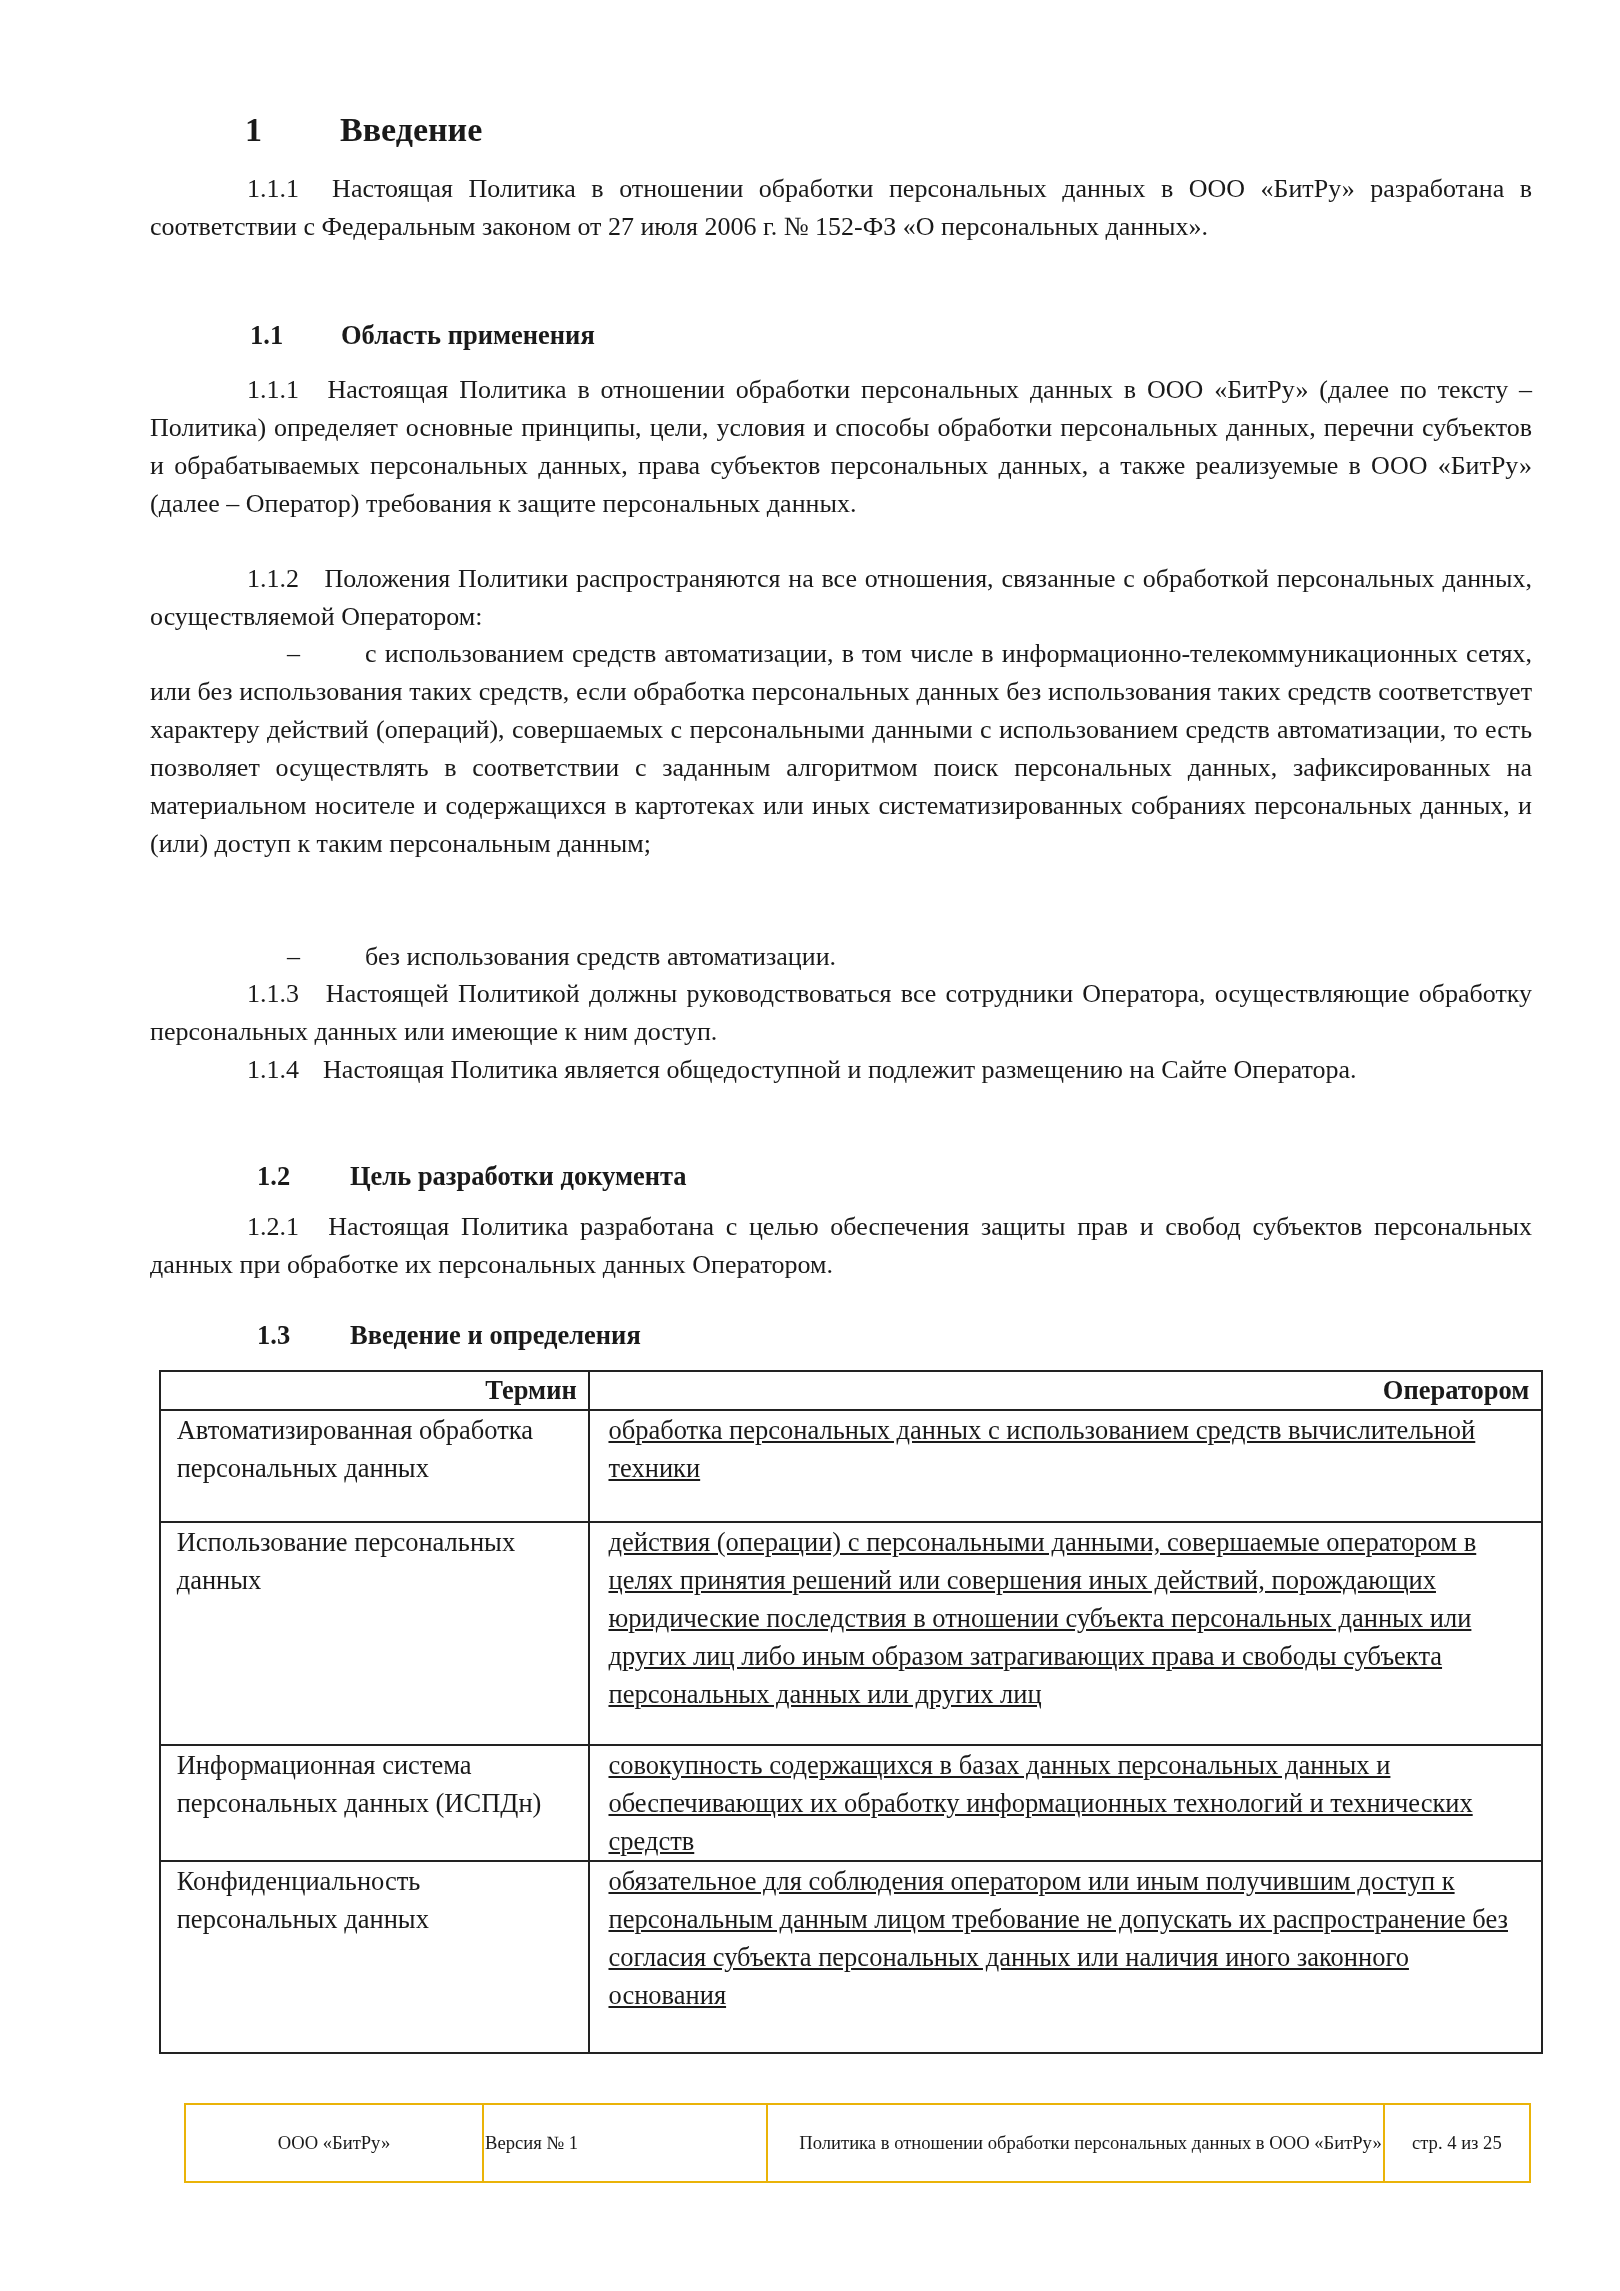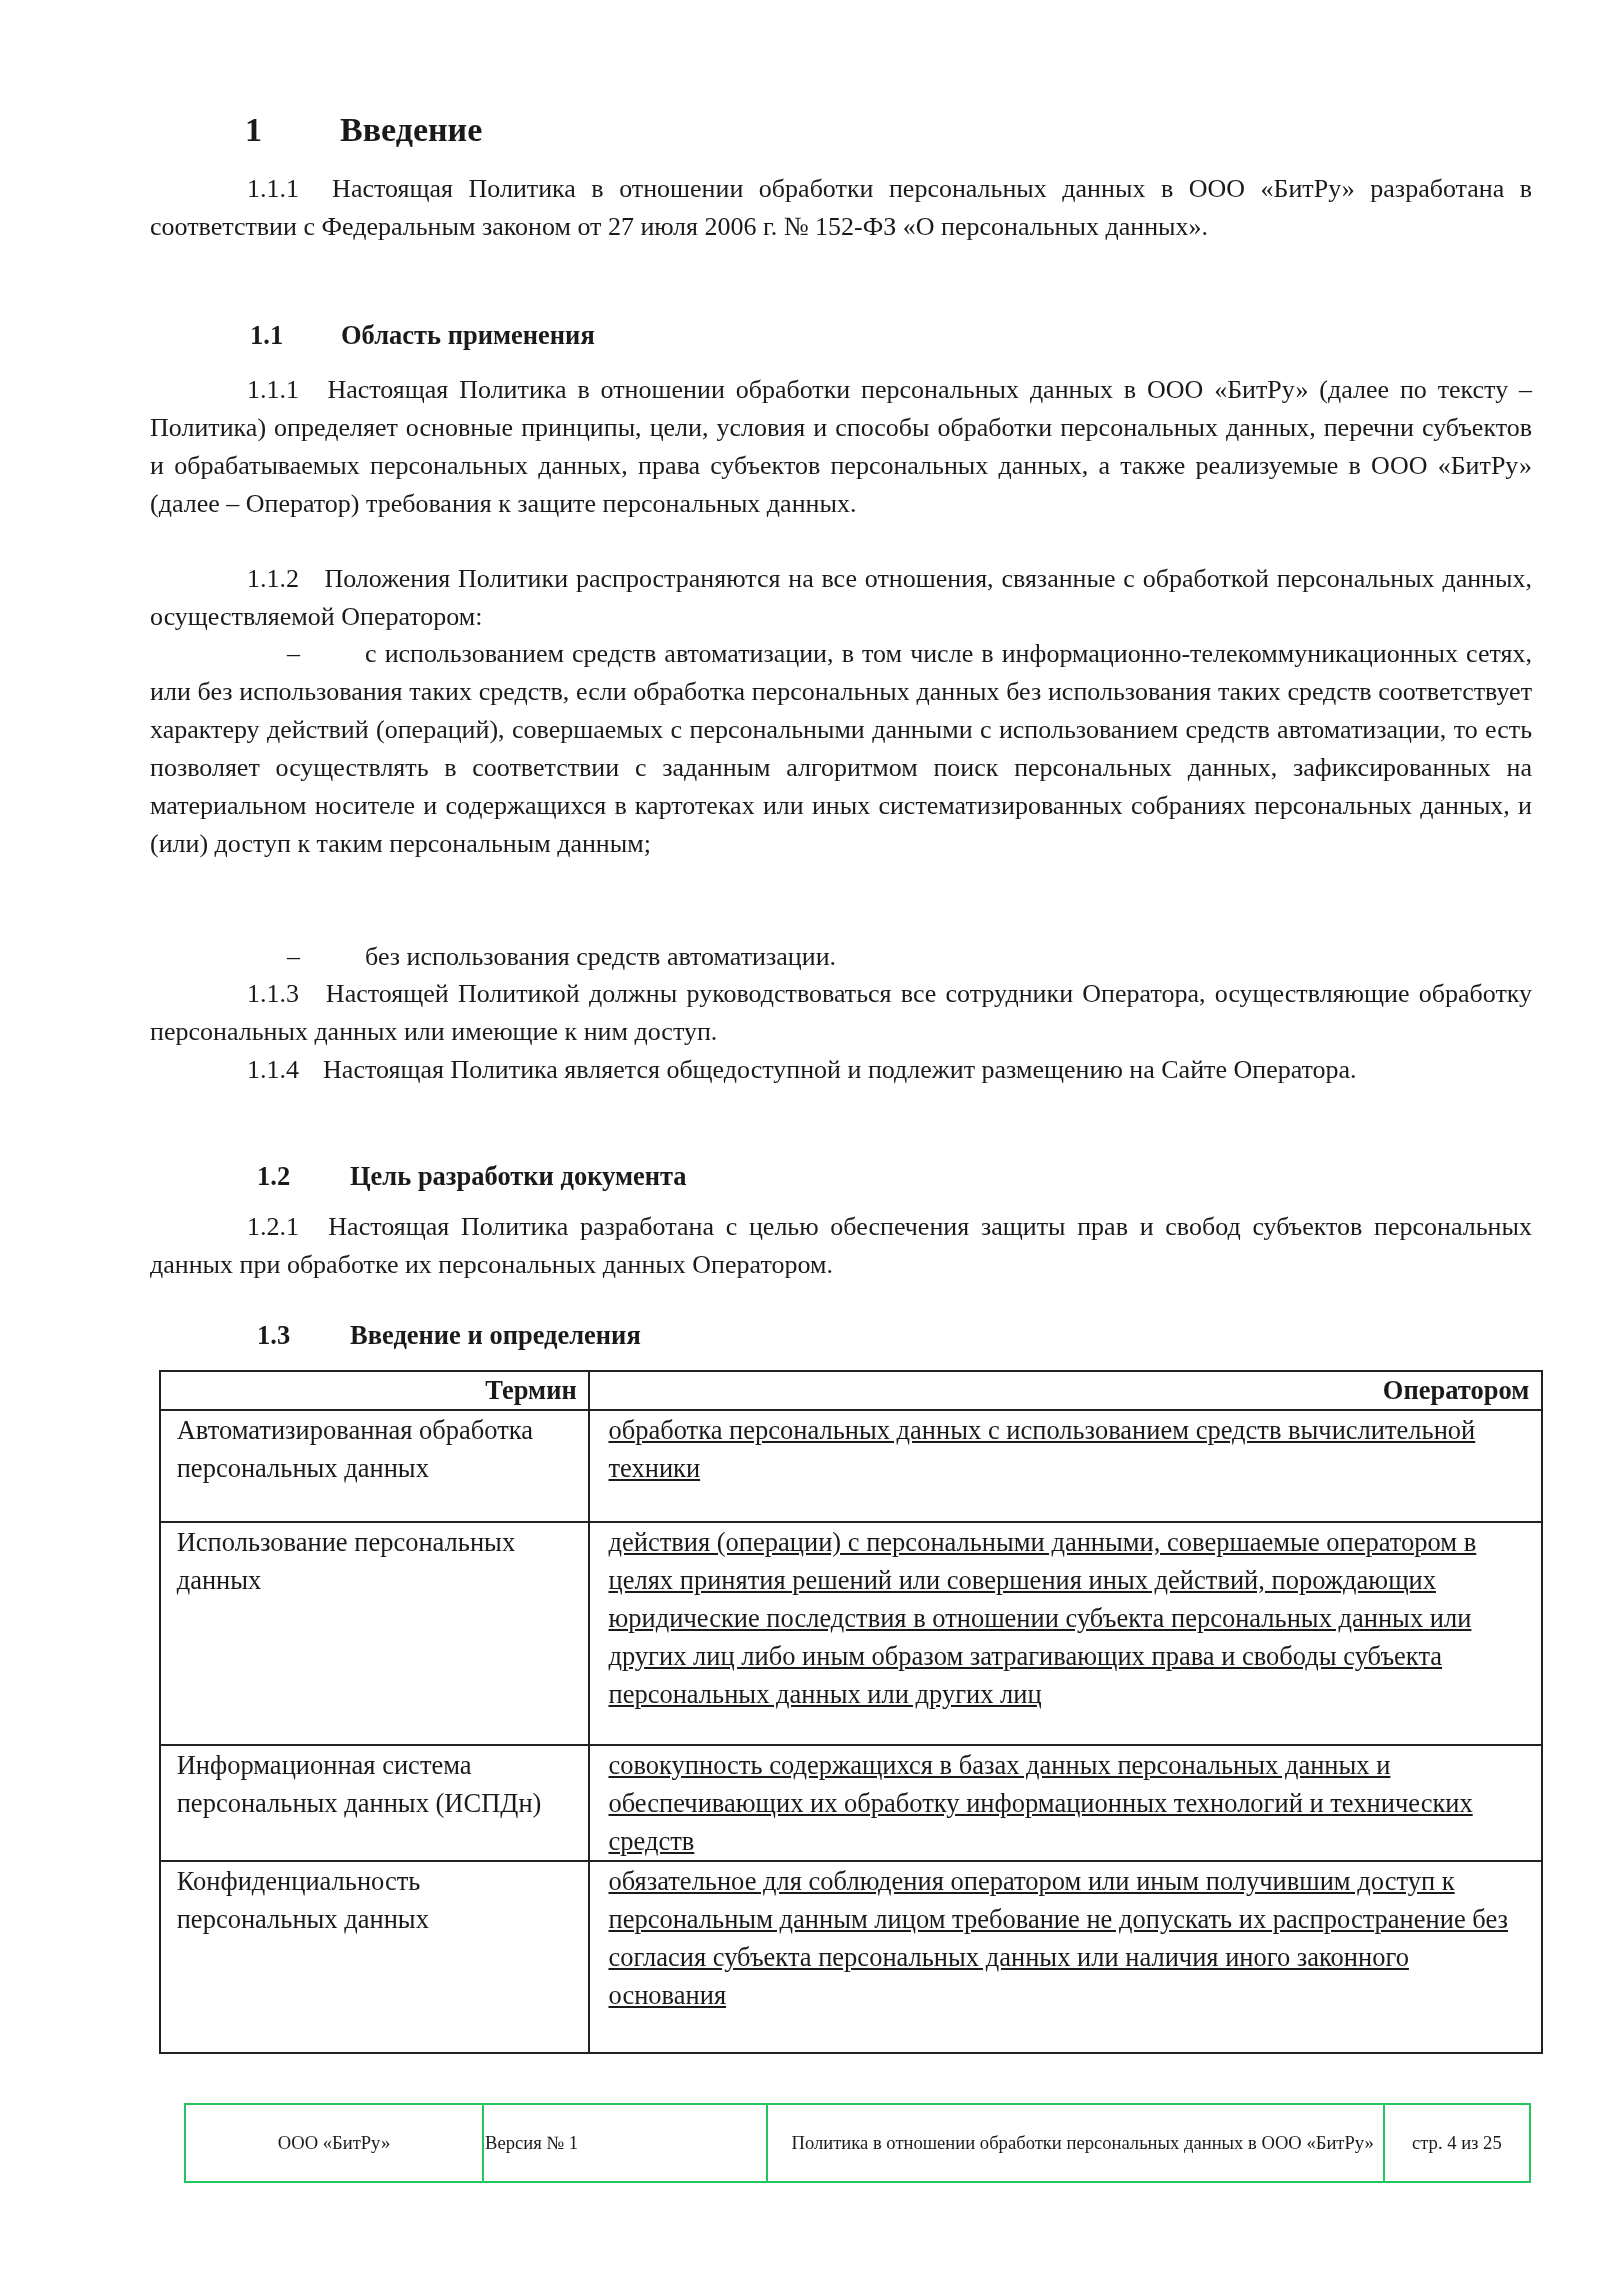--- a/index.html
+++ b/index.html
@@ -16,24 +16,24 @@
             text-align: justify; text-indent: 215px; }
   .bullet .dash { position: absolute; left: 137px; top: 0; text-indent: 0; }
   table.terms { position: absolute; left: 159px; top: 1370px; width: 1384px;
                 border-collapse: collapse; font-size: 26.5px; line-height: 38px; }
   table.terms td, table.terms th { border: 2px solid #222; vertical-align: top; padding: 0 11.8px 0 11.8px; }
   table.terms th { font-weight: bold; text-align: right; height: 37px; padding-top: 0; line-height: 37px; }
   table.terms td.term { width: 400px; padding-left: 15.7px; }
   table.terms td.def { padding-left: 18px; text-decoration: underline; }
   table.footer { position: absolute; left: 184px; top: 2103px; width: 1347px; height: 80px;
                  border-collapse: collapse; font-size: 18.6px; line-height: 25.5px; }
-  table.footer td { border: 2px solid #22c55e; vertical-align: middle; }
+  table.footer td { border: 2px solid #eab308; vertical-align: middle; }
   table.footer td.c1 { width: 294px; text-align: center; }
   table.footer td.c2 { width: 280px; text-align: left; }
-  table.footer td.c3 { width: 598px; text-align: center; padding-left: 15.7px; }
+  table.footer td.c3 { width: 598px; text-align: right; padding-left: 15.7px; }
   table.footer td.c4 { text-align: center; }
 </style>
 </head>
 <body>
 
 <div class="h1">
   <span class="hnum" style="left:245px; top:110px;">1</span>
   <span class="htxt" style="left:340px; top:110px;">Введение</span>
 </div>
 

